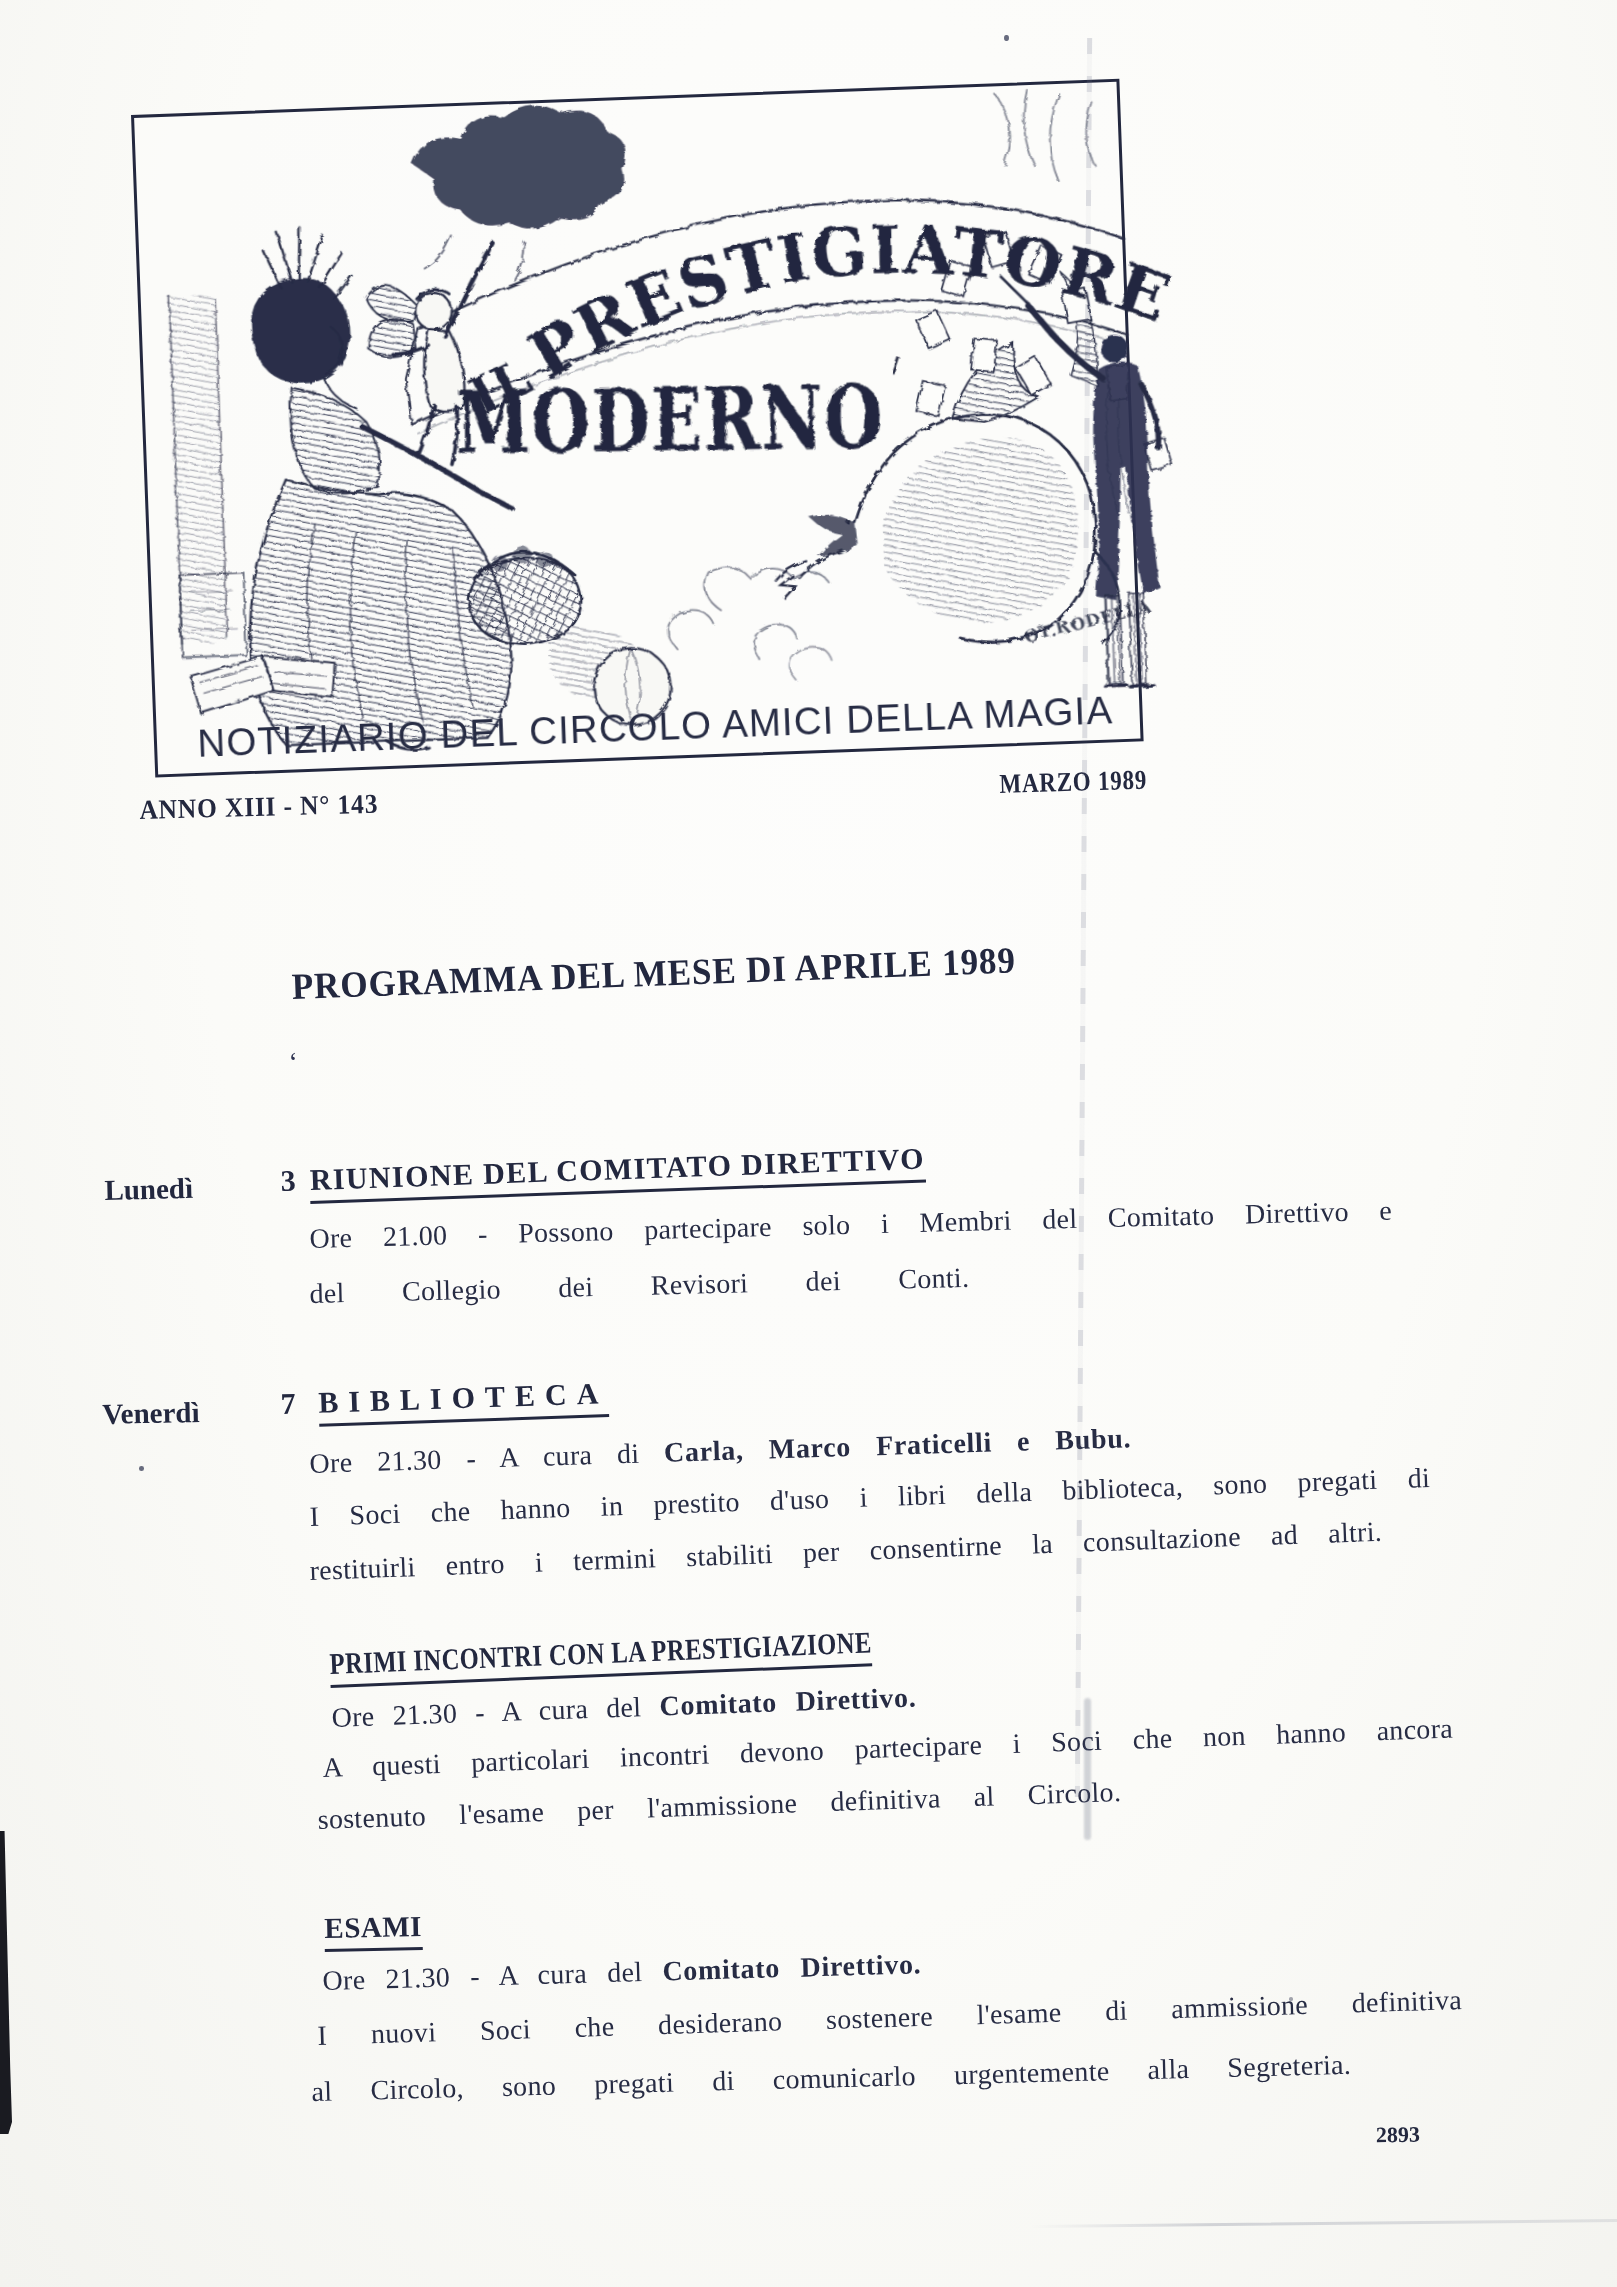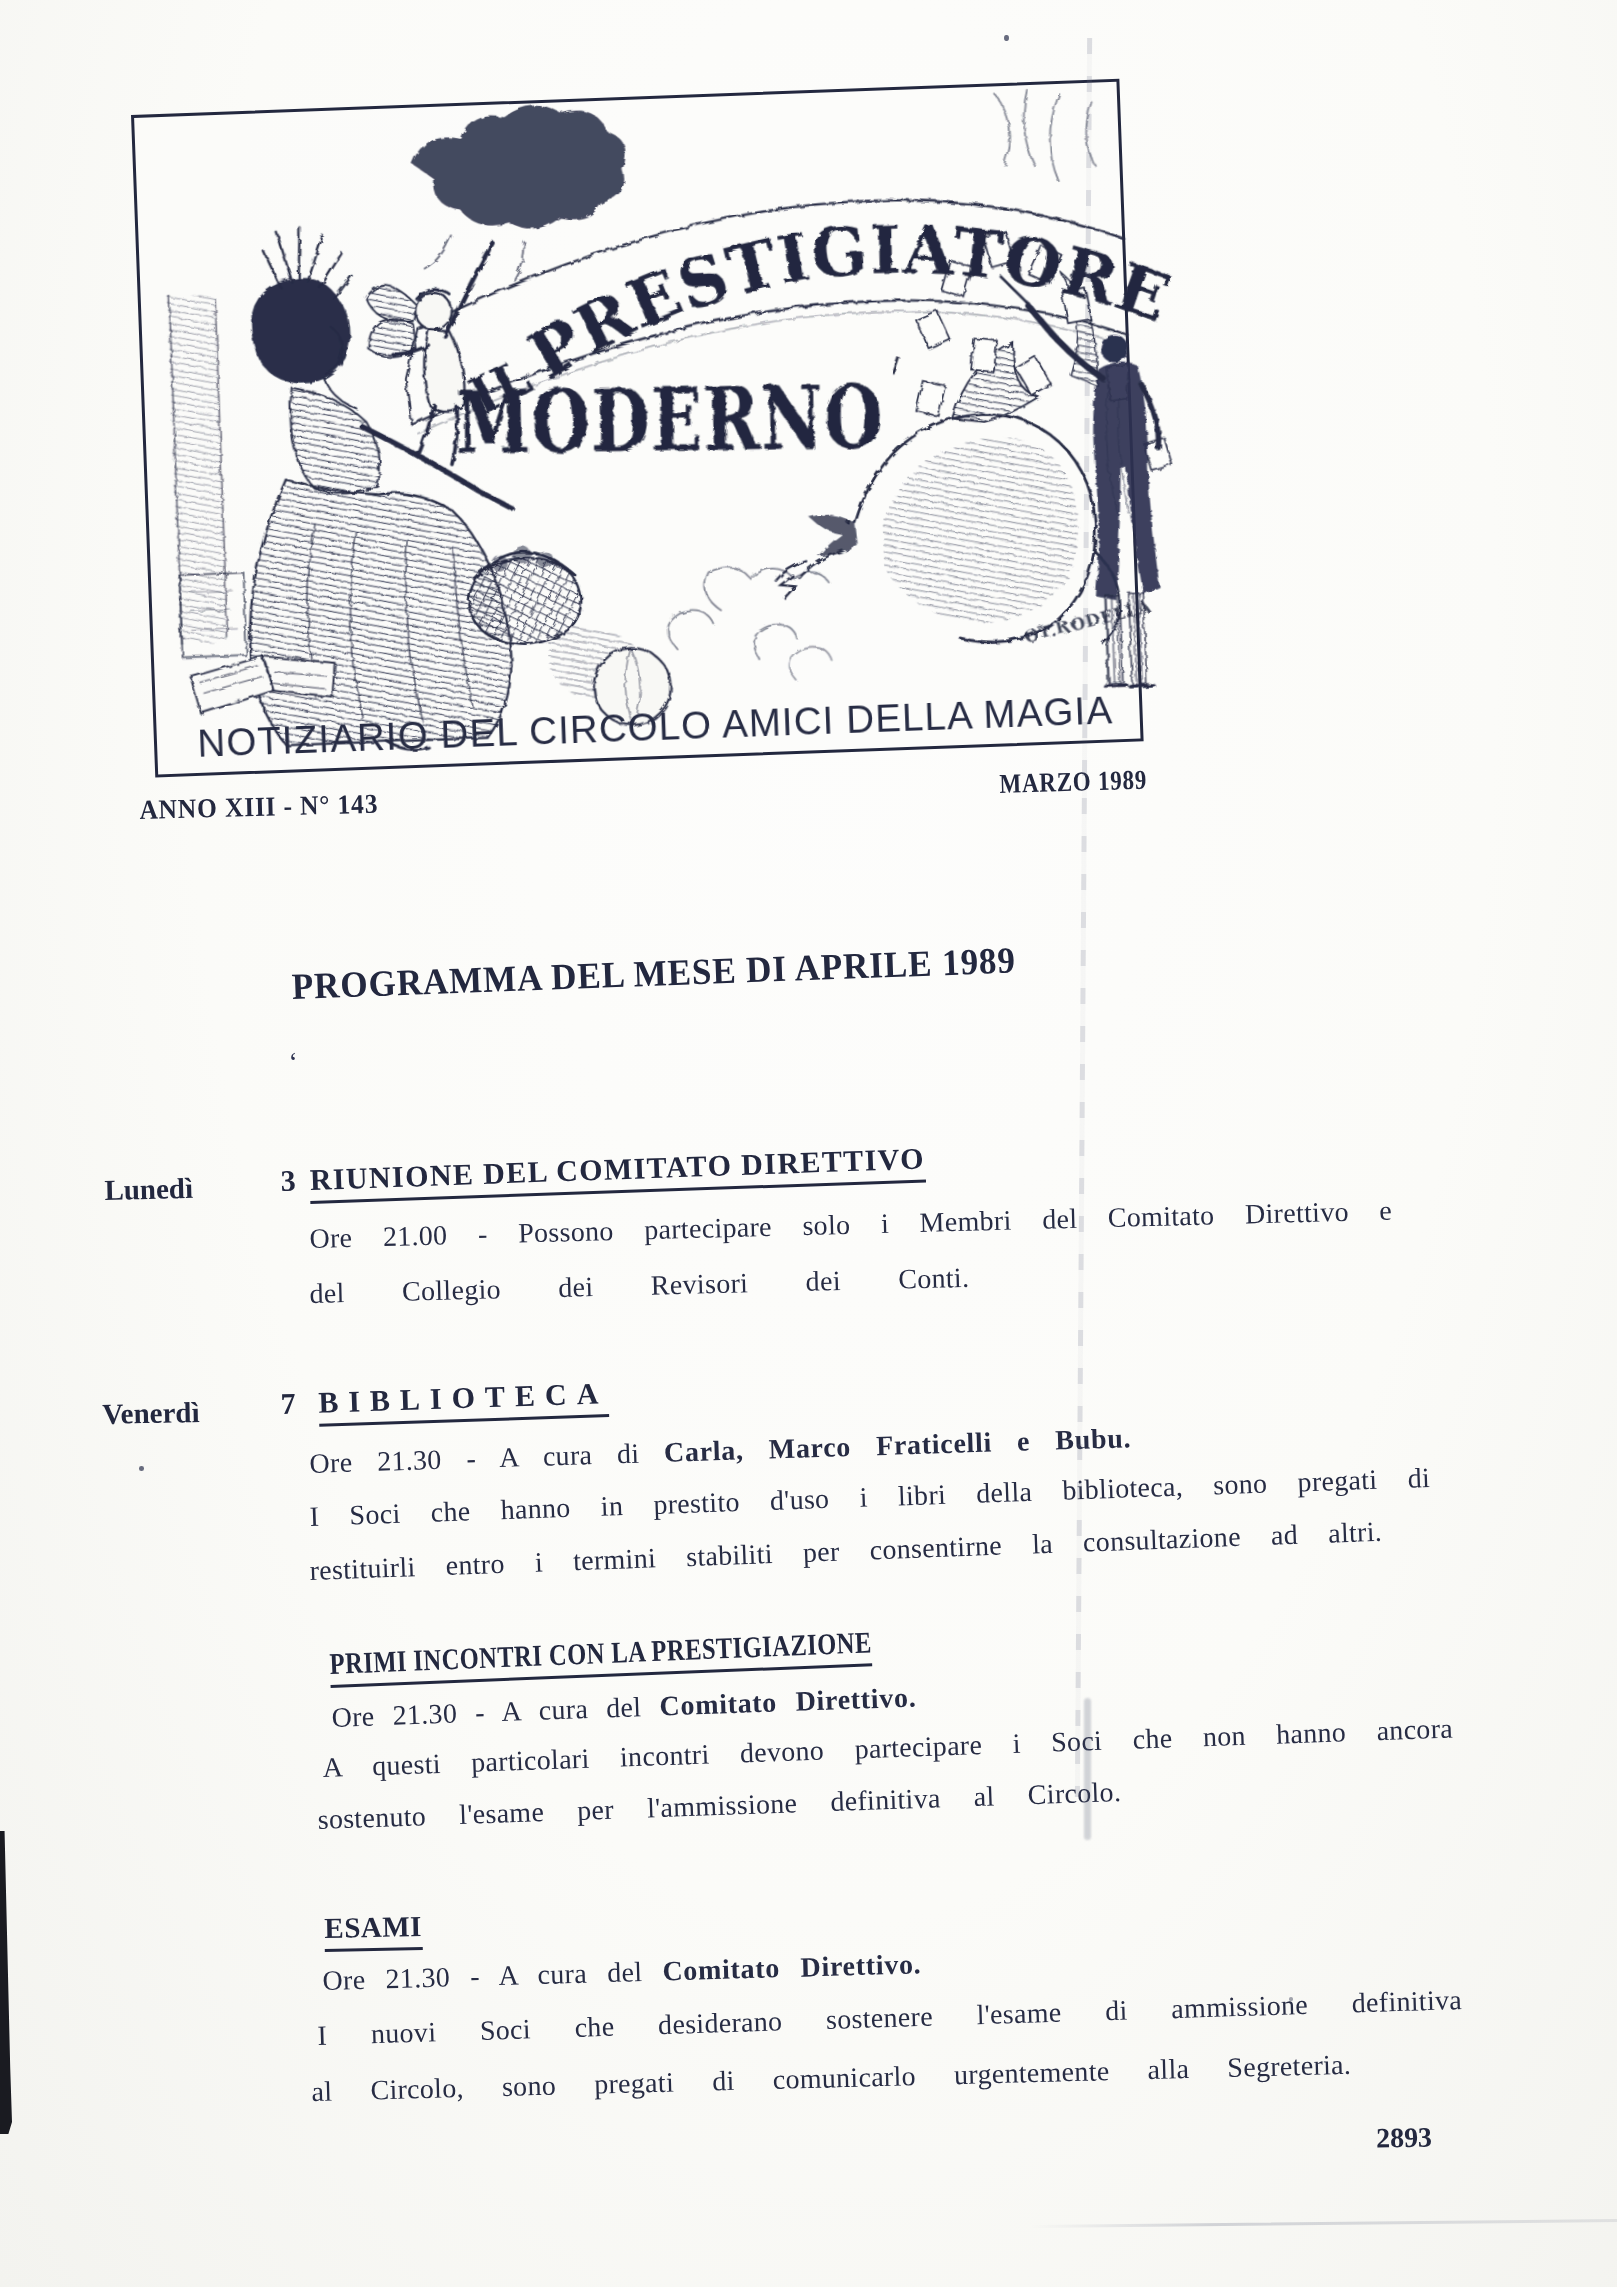--- a/index.html
+++ b/index.html
@@ -64,21 +64,21 @@
   }
   .heading .num{margin-right:12.8px;}
   .heading .u{border-bottom:3.7px solid currentColor;padding-bottom:4.6px;}
   .line{
     position:absolute;font-size:28px;line-height:1.25;transform-origin:left top;
     text-align:justify;text-align-last:justify;word-spacing:3.7px;letter-spacing:0.3px;
     color:#272c44;
   }
   .line .b{font-weight:bold;letter-spacing:0.7px;}
   .page-num{
-    position:absolute;left:1376px;top:2122px;font-size:28px;font-weight:bold;
+    position:absolute;left:1376px;top:2122px;font-size:22px;font-weight:bold;
     transform:rotate(-.8deg);color:#23283f;
   }
 </style>
 </head>
 <body>
 
 <div class="page">
 
   <div class="masthead">
     <svg viewBox="0 0 1074 718">

